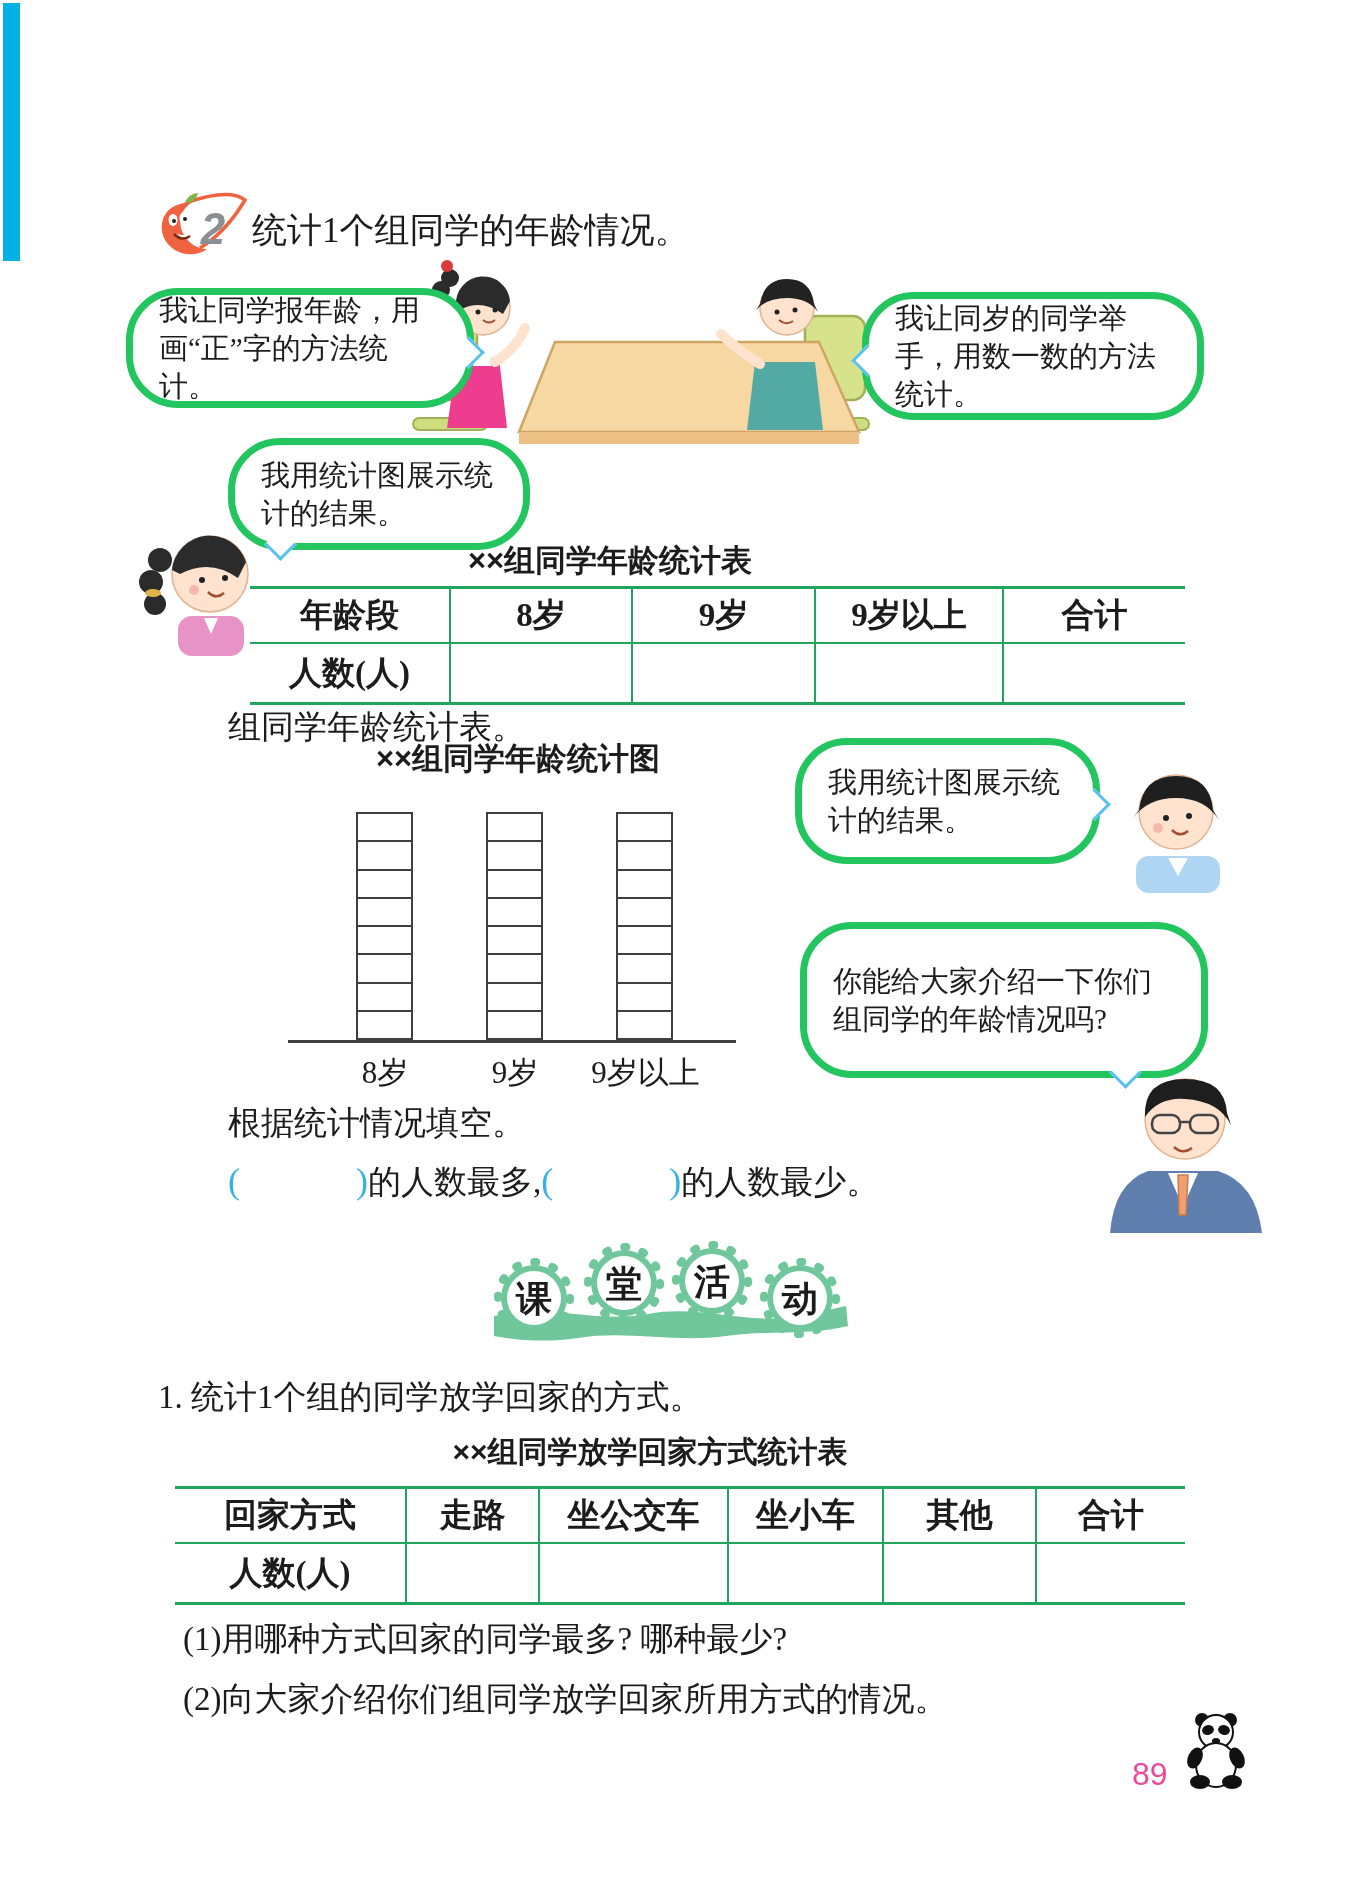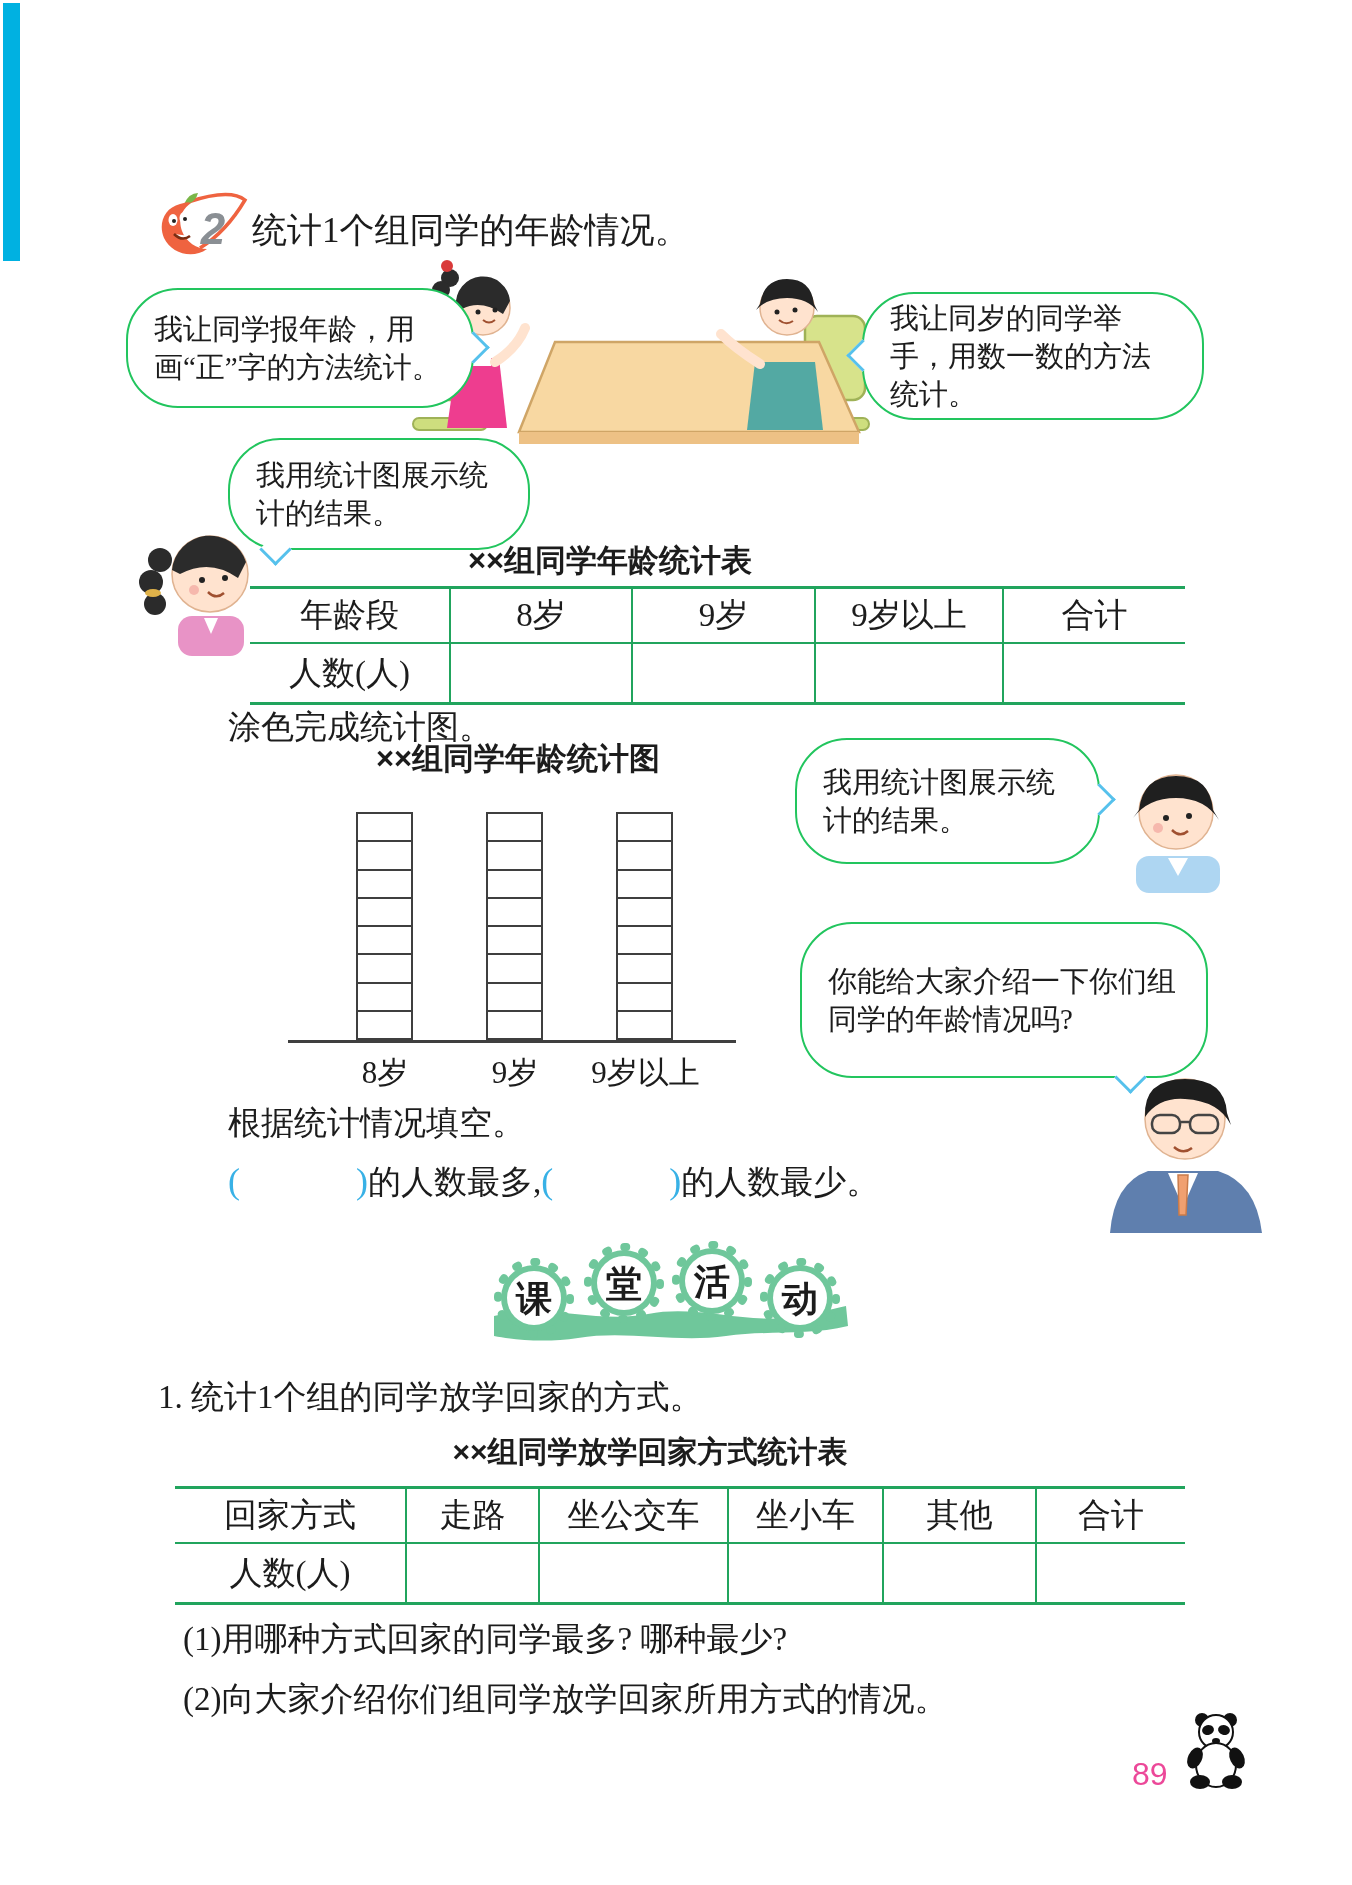--- a/index.html
+++ b/index.html
@@ -7,31 +7,31 @@
         font-family:"Liberation Serif","DejaVu Serif",serif;color:#1c1c1c;}
   .abs{position:absolute;}
   .hei{font-family:"Liberation Sans","DejaVu Sans",sans-serif;font-weight:bold;}
   .body-text{font-size:33px;line-height:1.2;}
 
   
   .margin-bar{left:3px;top:3px;width:17px;height:258px;background:#00b1e1;}
 
   
   .bubble{position:absolute;box-sizing:border-box;background:#fff;
-          border:2px solid #22c55e;border-radius:52px;
+          border:7px solid #22c55e;border-radius:52px;
           display:flex;align-items:center;padding:6px 26px;
           font-size:29px;line-height:1.32;color:#1c1c1c;z-index:5;}
   .tail{position:absolute;width:20px;height:20px;background:#fff;
         border-right:3px solid #56c1ec;border-bottom:3px solid #56c1ec;z-index:6;}
 
   
   .gtable{position:absolute;display:grid;grid-template-rows:55px 58px;
           border-top:3px solid #21a45d;border-bottom:3px solid #21a45d;}
   .gtable .c{display:flex;align-items:center;justify-content:center;
-             font-size:33px;border-left:2px solid #21a45d;}
+             font-size:33px;border-left:2px solid #21a45d;font-weight:bold;}
   .gtable .c.first{border-left:none;}
   .gtable .hr{border-bottom:2px solid #21a45d;}
   .tbl-title{position:absolute;font-size:31px;}
 
   
   .ccol{position:absolute;width:57px;height:228px;box-sizing:border-box;
         border:2px solid #3f3f3f;display:flex;flex-direction:column;background:#fff;}
   .ccell{flex:1;border-top:2px solid #3f3f3f;}
   .ccell:first-child{border-top:none;}
   .axis{position:absolute;left:288px;top:1040px;width:448px;height:3px;background:#3f3f3f;}
@@ -134,21 +134,21 @@
     <div class="c hr">9岁</div>
     <div class="c hr">9岁以上</div>
     <div class="c hr">合计</div>
     <div class="c first">人数(人)</div>
     <div class="c"></div>
     <div class="c"></div>
     <div class="c"></div>
     <div class="c"></div>
   </div>
 
-  <div class="abs body-text" style="left:228px;top:708px;">涂色完成统计图。</div>
+  <div class="abs body-text" style="left:228px;top:708px;">组同学年龄统计表。</div>
   <div class="tbl-title hei abs" style="left:288px;top:738px;width:460px;text-align:center;">××组同学年龄统计图</div>
 
   <div class="ccol" style="left:356px;top:812px;">
     <div class="ccell"></div>
       <div class="ccell"></div>
       <div class="ccell"></div>
       <div class="ccell"></div>
       <div class="ccell"></div>
       <div class="ccell"></div>
       <div class="ccell"></div>

